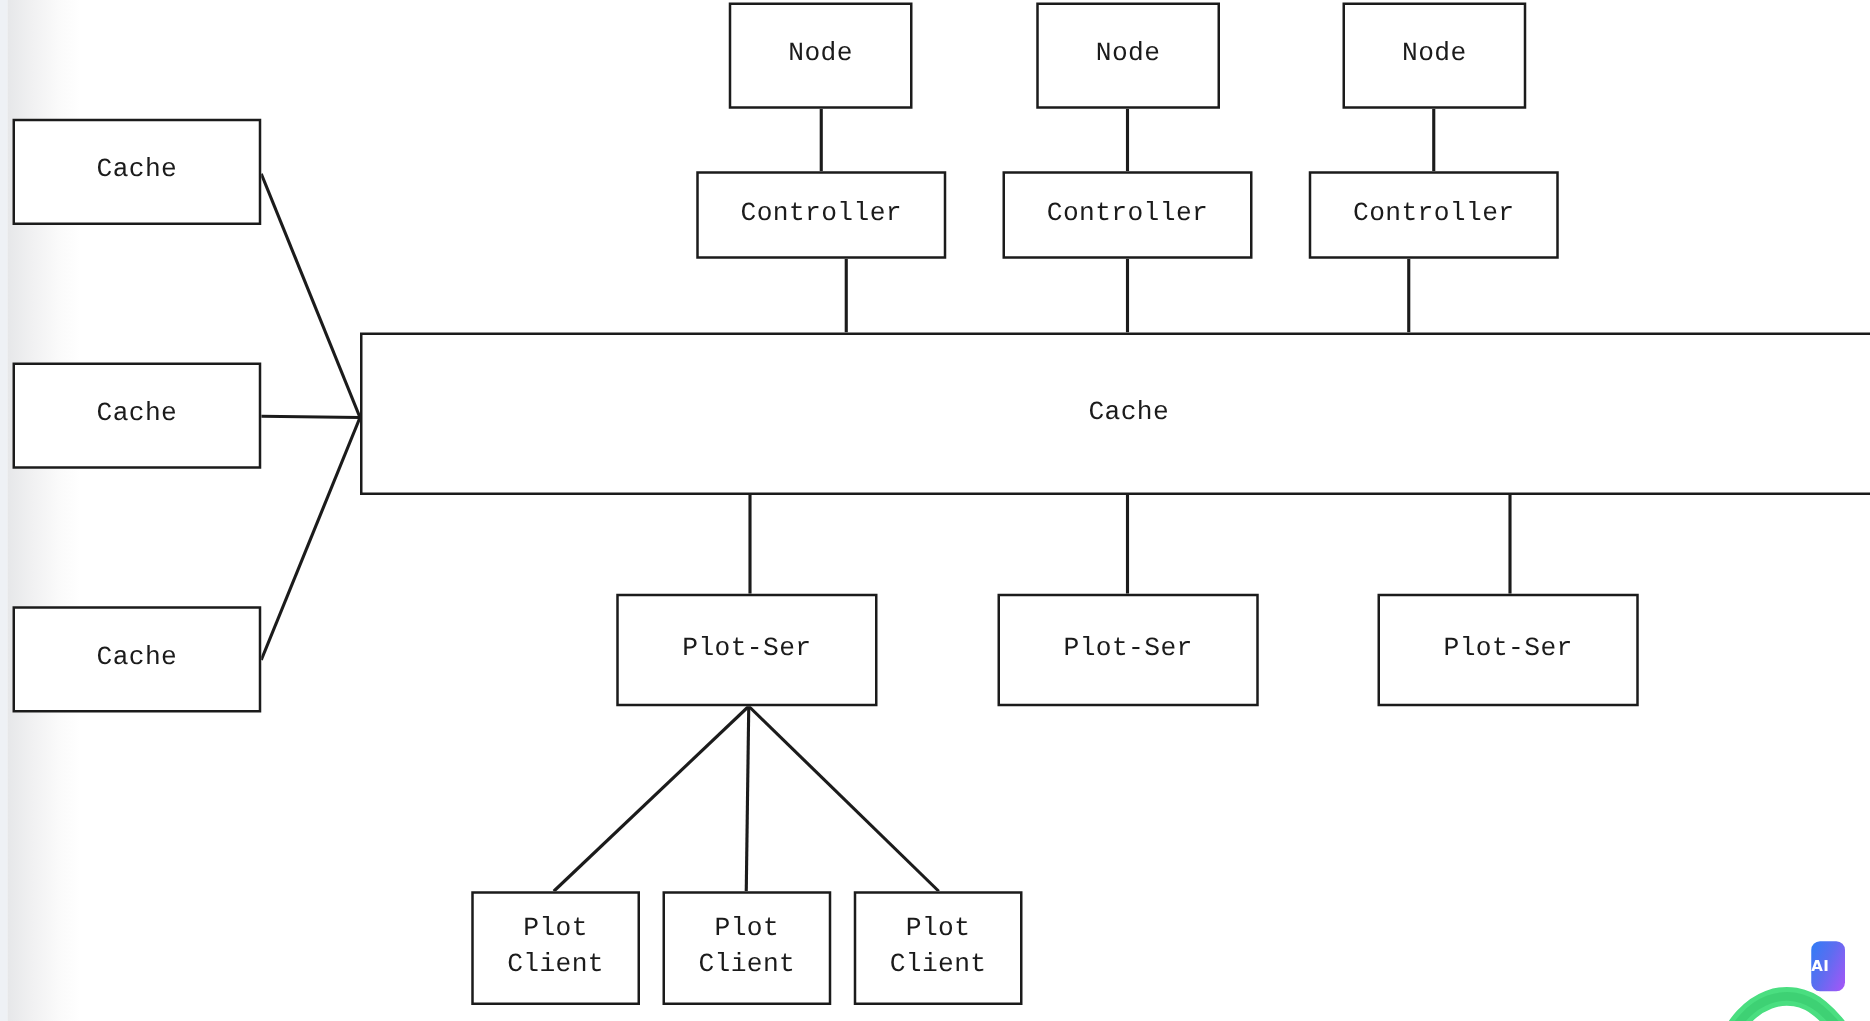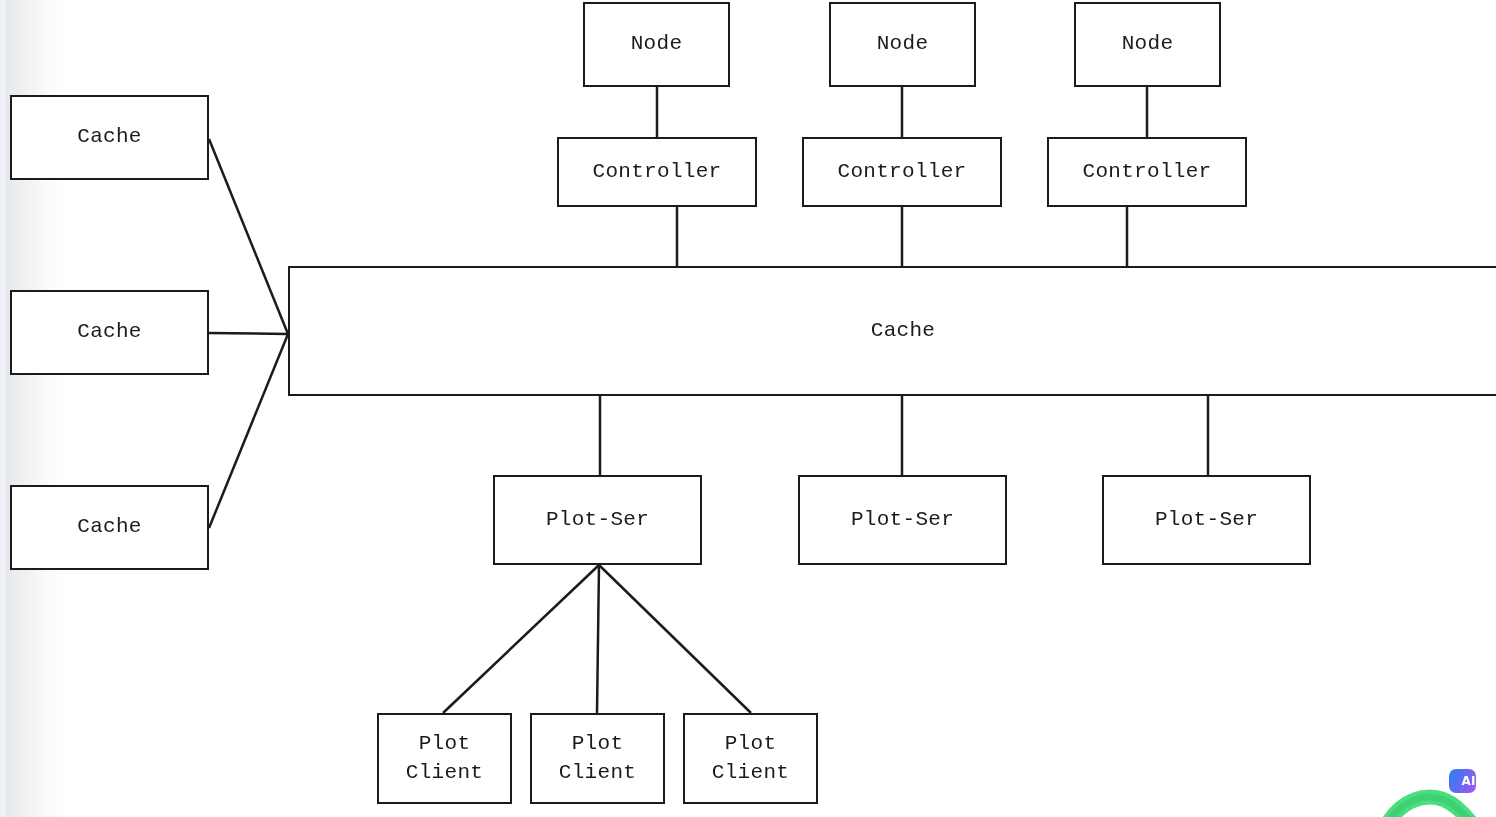--- a/index.html
+++ b/index.html
@@ -75,31 +75,31 @@
     left: 18px;
     bottom: -26px;
     width: 104px;
     height: 62px;
   }
   .ai-badge {
     position: absolute;
     right: 20px;
     bottom: 24px;
     width: 27px;
-    height: 24px;
+    height: 40px;
     border-radius: 7px;
     background: linear-gradient(115deg, #2f7df6 0%, #5d6df0 45%, #a855f7 100%);
     color: #ffffff;
     font-family: "DejaVu Sans", "Liberation Sans", sans-serif;
     font-size: 12px;
     font-weight: bold;
     letter-spacing: 0.4px;
     display: flex;
     align-items: center;
-    justify-content: flex-end;
+    justify-content: flex-start;
   }
 </style>
 </head>
 <body>
 
 <div id="canvas">
 
   <div class="edge-strip"></div>
   <div class="edge-shadow"></div>
 

